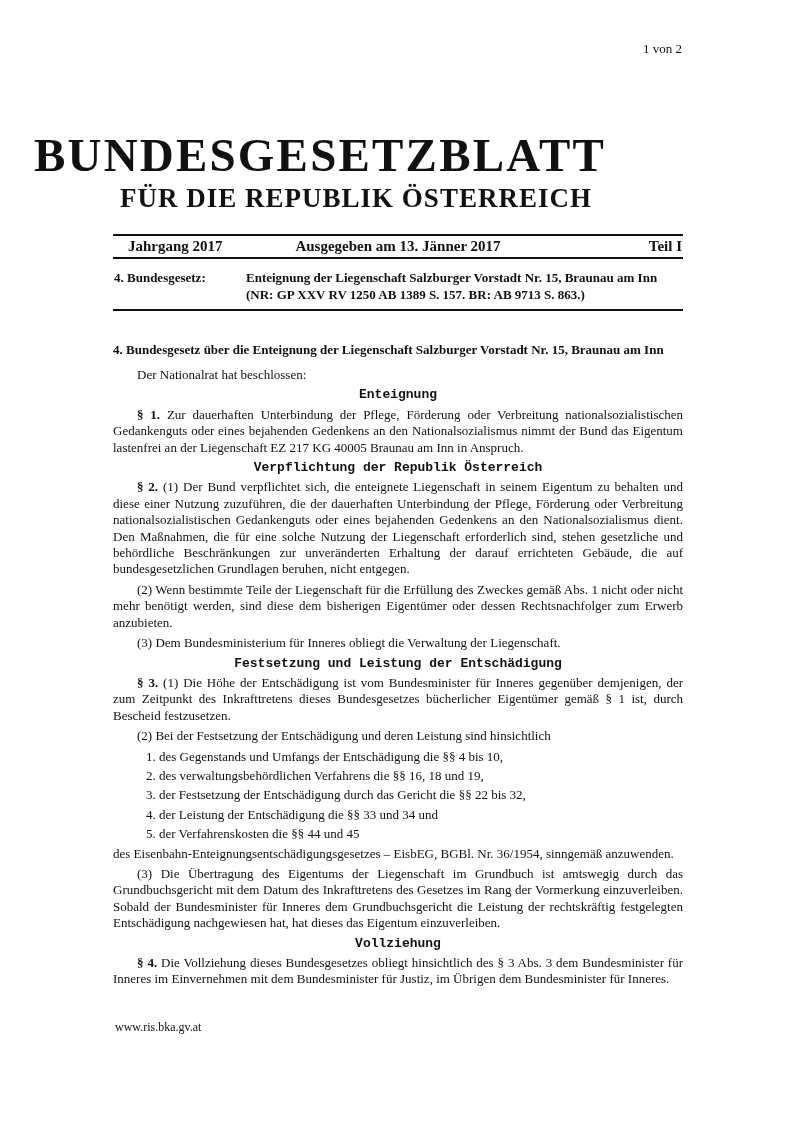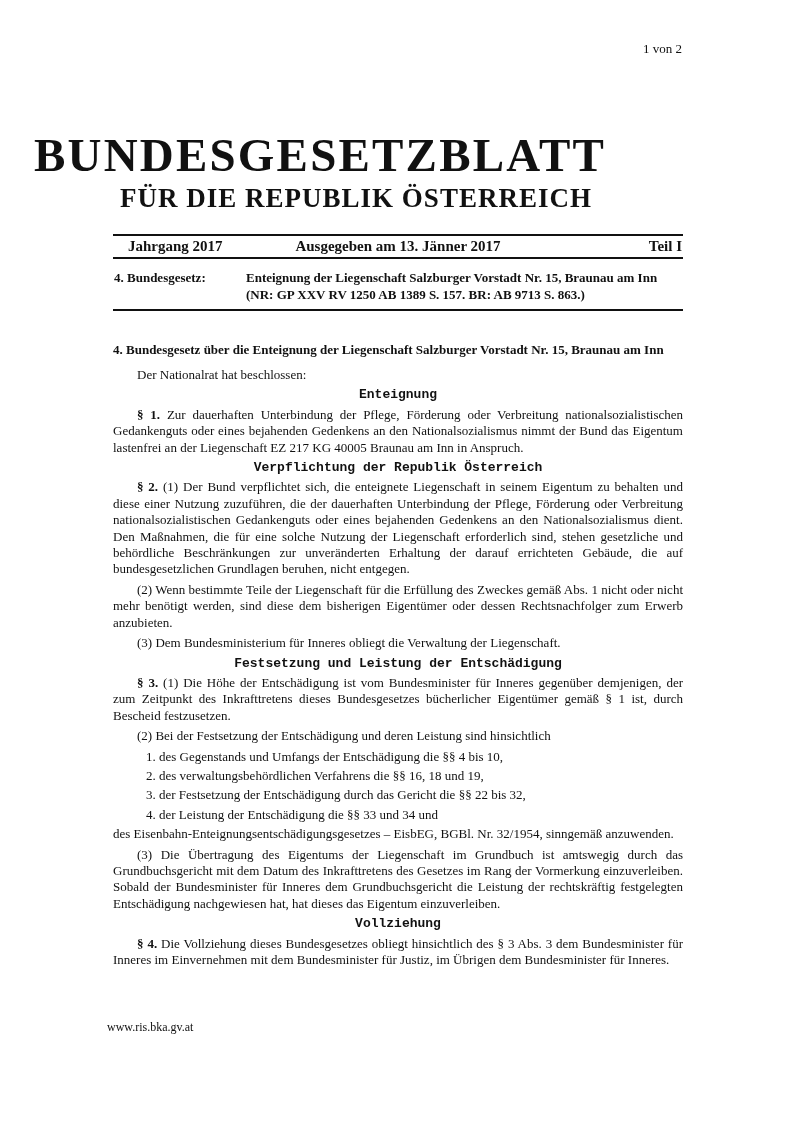--- a/index.html
+++ b/index.html
@@ -17,21 +17,21 @@
   .hdr .r { position: absolute; right: 1px; }
   .gazette { top: 269px; left: 113px; width: 570px; font-size: 13px; font-weight: bold; line-height: 17px; }
   .gazette .k { position: absolute; left: 1px; }
   .gazette .v { position: absolute; left: 133px; }
   .body { top: 341px; left: 113px; width: 570px; font-size: 13px; line-height: 16.4px; }
   .title { font-size: 13px; font-weight: bold; line-height: 17px; text-align: justify; text-align-last: left; margin: 0 0 9px 0; }
   p { margin: 0 0 4px 0; text-align: justify; }
   .ind { text-indent: 24px; }
   .h { text-align: center; font-weight: bold; margin: 2px 0 3px 0; font-family: Liberation Mono, monospace; }
   .li { padding-left: 33px; text-indent: -0px; margin: 0 0 3px 0; }
-  .footer { top: 1020px; left: 107px; font-size: 12px; text-align: center; }
+  .footer { top: 1020px; left: 115px; font-size: 12px; text-align: center; }
   b.par { font-weight: bold; }
 </style>
 </head>
 <body>
 
 <div class="abs pagenum">1 von 2</div>
 
 <div class="abs mast mast1">BUNDESGESETZBLATT</div>
 <div class="abs mast mast2">FÜR DIE REPUBLIK ÖSTERREICH</div>
 
@@ -62,20 +62,21 @@
   <p class="ind">(2) Wenn bestimmte Teile der Liegenschaft für die Erfüllung des Zweckes gemäß Abs. 1 nicht oder nicht mehr benötigt werden, sind diese dem bisherigen Eigentümer oder dessen Rechtsnachfolger zum Erwerb anzubieten.</p>
   <p class="ind">(3) Dem Bundesministerium für Inneres obliegt die Verwaltung der Liegenschaft.</p>
 
   <div class="h">Festsetzung und Leistung der Entschädigung</div>
   <p class="ind"><b class="par">§ 3.</b><span> (1) Die Höhe der Entschädigung ist vom Bundesminister für Inneres gegenüber demjenigen, der zum Zeitpunkt des Inkrafttretens dieses Bundesgesetzes bücherlicher Eigentümer gemäß § 1 ist, durch Bescheid festzusetzen.</span></p>
   <p class="ind">(2) Bei der Festsetzung der Entschädigung und deren Leistung sind hinsichtlich</p>
   <div class="li">1. des Gegenstands und Umfangs der Entschädigung die §§ 4 bis 10,</div>
   <div class="li">2. des verwaltungsbehördlichen Verfahrens die §§ 16, 18 und 19,</div>
   <div class="li">3. der Festsetzung der Entschädigung durch das Gericht die §§ 22 bis 32,</div>
   <div class="li">4. der Leistung der Entschädigung die §§ 33 und 34 und</div>
-  <p>des Eisenbahn-Enteignungsentschädigungsgesetzes – EisbEG, BGBl. Nr. 32/1954, sinngemäß anzuwenden.</p>
+  <div class="li">5. der Verfahrenskosten die §§ 44 und 45</div>
+  <p>des Eisenbahn-Enteignungsentschädigungsgesetzes – EisbEG, BGBl. Nr. 36/1954, sinngemäß anzuwenden.</p>
   <p class="ind">(3) Die Übertragung des Eigentums der Liegenschaft im Grundbuch ist amtswegig durch das Grundbuchsgericht mit dem Datum des Inkrafttretens des Gesetzes im Rang der Vormerkung einzuverleiben. Sobald der Bundesminister für Inneres dem Grundbuchsgericht die Leistung der rechtskräftig festgelegten Entschädigung nachgewiesen hat, hat dieses das Eigentum einzuverleiben.</p>
 
   <div class="h">Vollziehung</div>
   <p class="ind"><b class="par">§ 4.</b><span> Die Vollziehung dieses Bundesgesetzes obliegt hinsichtlich des § 3 Abs. 3 dem Bundesminister für Inneres im Einvernehmen mit dem Bundesminister für Justiz, im Übrigen dem Bundesminister für Inneres.</span></p>
 </div>
 
 <div class="abs footer">www.ris.bka.gv.at</div>
 
 </body></html>

